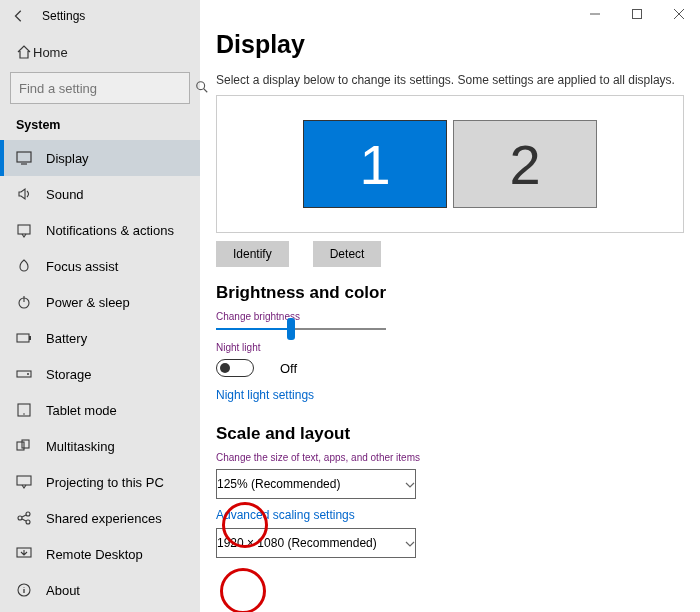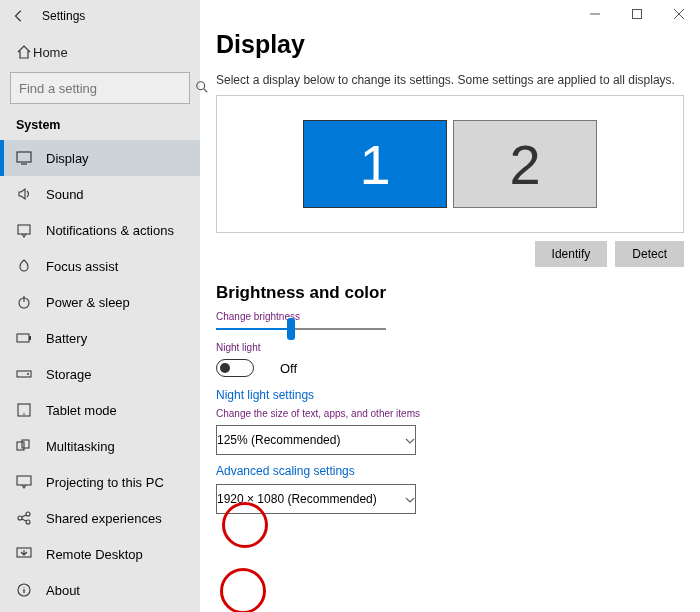--- a/index.html
+++ b/index.html
@@ -25,21 +25,21 @@
   .nav-item.selected { background: #ccd3d9; position: relative; }
   .nav-item.selected::before { content: ""; position: absolute; left: 0; top: 0; bottom: 0; width: 4px; background: #0078d7; }
   .h1 { font-size: 25px; font-weight: 600; margin-top: 20px; margin-bottom: 14px; }
   .h2 { font-size: 17px; font-weight: 600; margin-bottom: 8px; }
   .h3 { font-size: 17px; font-weight: 600; margin: 16px 0 8px 0; }
   .sub { font-size: 12px; color: #333; margin-bottom: 8px; }
   .display-box { border: 1px solid #ccc; padding: 24px; margin-right: 16px; display: flex; justify-content: center; gap: 6px; margin-bottom: 8px; }
   .mon { width: 144px; height: 88px; border: 1px solid #777; display: flex; align-items: center; justify-content: center; font-size: 56px; font-weight: 300; }
   .mon.selected { background: #0078d7; color: #fff; border-color: #333; }
   .mon.other { background: #d6d6d6; color: #333; }
-  .action-row { display: flex; justify-content: flex-end; gap: 8px; margin-right: 16px; margin-bottom: 16px; }
+  .action-row { display: flex; gap: 24px; margin-right: 16px; margin-bottom: 16px; }
   .btn { background: #ccc; border: 1px solid #ccc; padding: 5px 16px; font-size: 12px; }
   .field-label { font-size: 10px; color: #701a75; margin-bottom: 6px; display: block; }
   .slider-wrap { width: 170px; margin-bottom: 12px; }
   .slider-track { height: 2px; background: #888; position: relative; }
   .slider-fill { height: 2px; background: #0078d7; position: absolute; left: 0; width: 42%; }
   .slider-thumb { width: 8px; height: 22px; background: #0078d7; position: absolute; left: 42%; top: -10px; border-radius: 3px; }
   .toggle-row { display: flex; align-items: center; gap: 26px; margin-bottom: 10px; }
   .toggle { width: 38px; height: 18px; border: 1.5px solid #333; border-radius: 10px; position: relative; background: #fff; }
   .toggle .knob { width: 10px; height: 10px; background: #333; border-radius: 50%; position: absolute; top: 3px; left: 3px; }
   .link { color: #0066cc; font-size: 12px; display: inline-block; margin-bottom: 6px; }
@@ -243,20 +243,21 @@
 
     <span class="field-label">Night light</span>
     <div class="toggle-row">
       <div class="toggle">
           <div class="knob"></div>
         </div>
       <span>Off</span>
     </div>
     <a class="link">Night light settings</a>
 
+    <div class="h3">Scale and layout</div>
     <span class="field-label">Change the size of text, apps, and other items</span>
     <div class="dropdown">
       <span>125% (Recommended)</span>
       <span class="chev"><svg width="10" height="6" viewBox="0 0 10 6">
             <path d="M1 1 L5 5 L9 1" fill="none" stroke="currentColor" stroke-width="1.2"></path>
           </svg></span>
     </div>
     <a class="link">Advanced scaling settings</a>
 
     <div class="dropdown">

